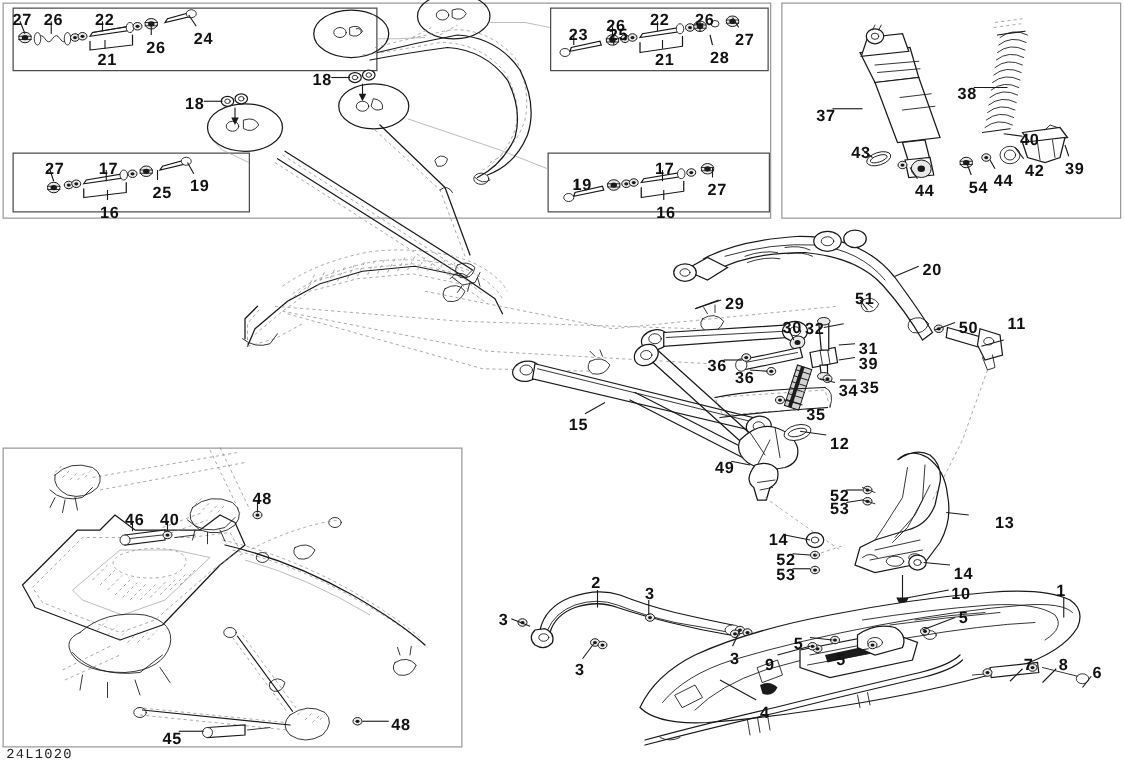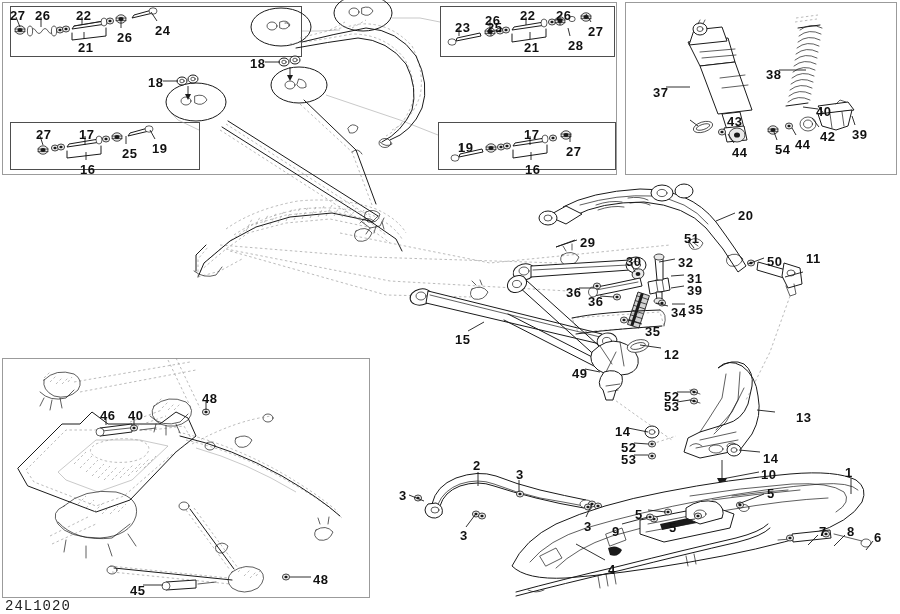--- a/index.html
+++ b/index.html
@@ -3,21 +3,21 @@
 <meta charset="utf-8">
 <title>Parts Diagram</title>
 <style>
   html,body{margin:0;padding:0;background:#ffffff;}
   body{width:900px;height:614px;position:relative;overflow:hidden;
        font-family:"Liberation Sans",sans-serif;color:#000;}
   #sheet{position:absolute;left:0;top:0;width:900px;height:614px;background:#fff;}
   svg{position:absolute;left:0;top:0;width:900px;height:614px;}
   .cal{position:absolute;font-weight:bold;font-size:13px;line-height:1;
        color:#111;letter-spacing:.5px;white-space:nowrap;}
-  .wm{position:absolute;left:5px;top:598px;font-size:14px;font-family:"Liberation Mono",monospace;
+  .wm{position:absolute;left:5px;top:598px;font-size:11px;font-family:"Liberation Mono",monospace;
       color:#222;letter-spacing:1px;}
 </style>
 </head>
 <body>
 
 <div id="sheet">
 
 <svg viewBox="0 0 900 614" xmlns="http://www.w3.org/2000/svg">
   <defs>
     <style>
@@ -662,34 +662,34 @@
       <div class="cal" style="left: 485px; top: 14px;">26</div>
       <div class="cal" style="left: 556px; top: 9px;">26</div>
       <div class="cal" style="left: 10px; top: 9px;">27</div>
       <div class="cal" style="left: 588px; top: 25px;">27</div>
       <div class="cal" style="left: 36px; top: 128px;">27</div>
       <div class="cal" style="left: 566px; top: 145px;">27</div>
       <div class="cal" style="left: 568px; top: 39px;">28</div>
       <div class="cal" style="left: 580px; top: 236px;">29</div>
       <div class="cal" style="left: 626px; top: 255px;">30</div>
       <div class="cal" style="left: 687px; top: 272px;">31</div>
-      <div class="cal" style="left: 678px; top: 256px;">32</div>
+      <div class="cal" style="left: 644px; top: 256px;">32</div>
       <div class="cal" style="left: 687px; top: 284px;">39</div>
       <div class="cal" style="left: 671px; top: 306px;">34</div>
       <div class="cal" style="left: 688px; top: 303px;">35</div>
       <div class="cal" style="left: 645px; top: 325px;">35</div>
       <div class="cal" style="left: 566px; top: 286px;">36</div>
       <div class="cal" style="left: 588px; top: 295px;">36</div>
       <div class="cal" style="left: 653px; top: 86px;">37</div>
       <div class="cal" style="left: 766px; top: 68px;">38</div>
       <div class="cal" style="left: 852px; top: 128px;">39</div>
       <div class="cal" style="left: 816px; top: 105px;">40</div>
       <div class="cal" style="left: 775px; top: 143px;">54</div>
       <div class="cal" style="left: 820px; top: 130px;">42</div>
-      <div class="cal" style="left: 681px; top: 115px; margin-left: 46px;">43</div>
+      <div class="cal" style="left: 681px; top: 115px;">43</div>
       <div class="cal" style="left: 732px; top: 146px;">44</div>
       <div class="cal" style="left: 795px; top: 138px;">44</div>
       <div class="cal" style="left: 130px; top: 584px;">45</div>
       <div class="cal" style="left: 100px; top: 409px;">46</div>
       <div class="cal" style="left: 128px; top: 409px;">40</div>
       <div class="cal" style="left: 202px; top: 392px;">48</div>
       <div class="cal" style="left: 313px; top: 573px;">48</div>
       <div class="cal" style="left: 572px; top: 367px;">49</div>
       <div class="cal" style="left: 767px; top: 255px;">50</div>
       <div class="cal" style="left: 684px; top: 232px;">51</div>

